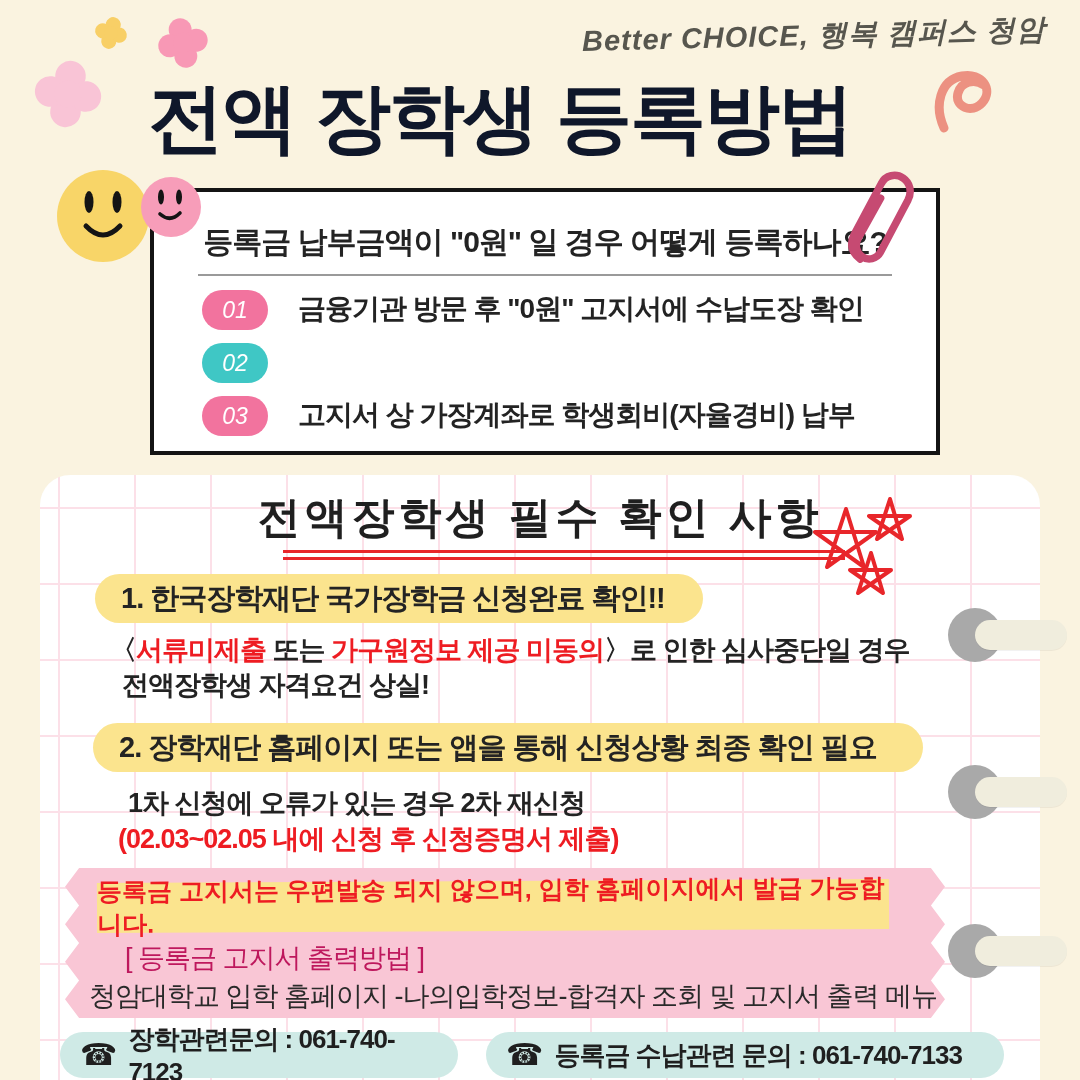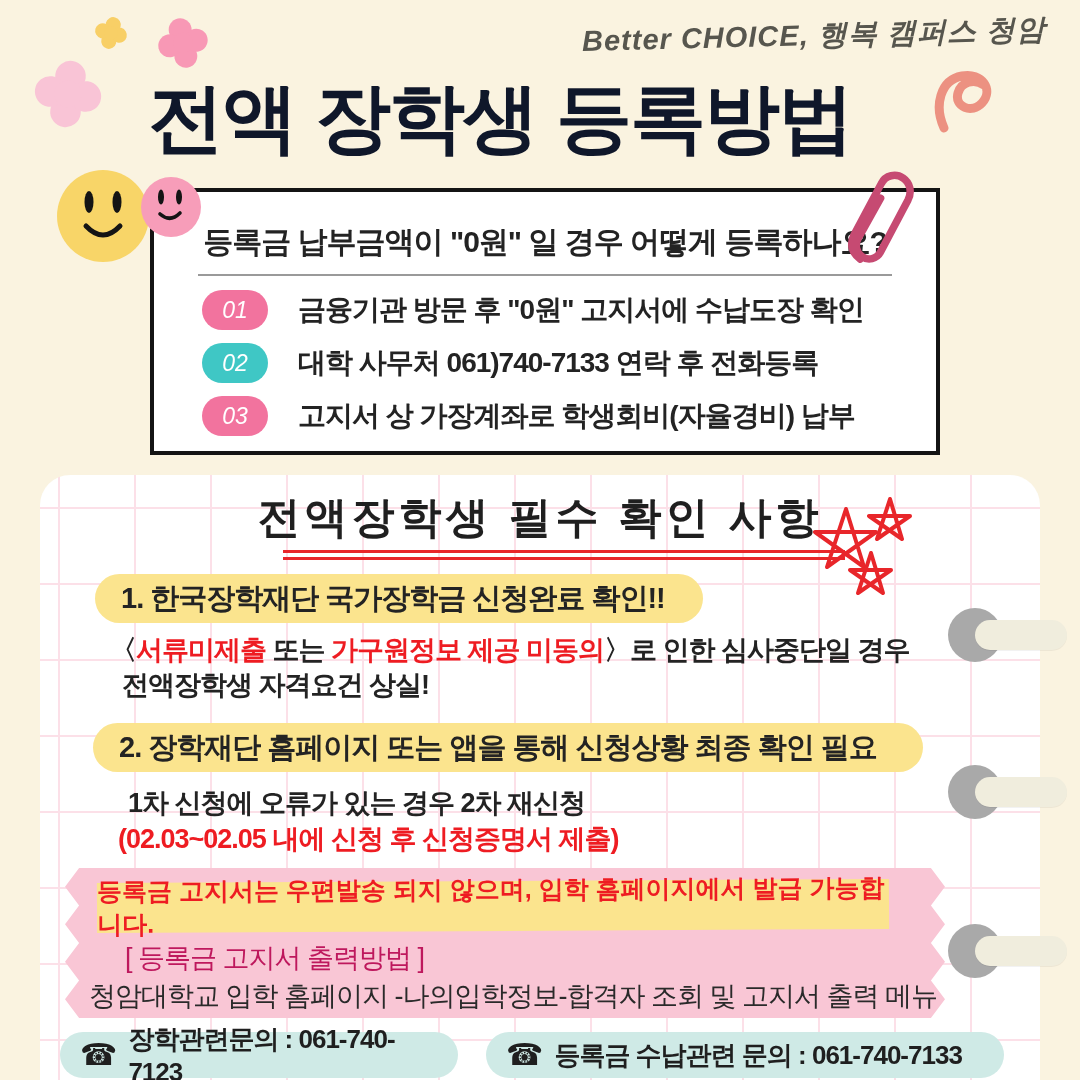--- a/index.html
+++ b/index.html
@@ -34,21 +34,21 @@
     top:30px;left:0;width:100%;text-align:center;
     font-size:30px;font-weight:700;color:#232323;letter-spacing:-1px;
   }
   .qa-divider{
     top:82px;left:44px;width:694px;height:2px;background:#9a9a9a;
   }
   .qa-steps{
     top:98px;left:48px;right:24px;
     display:flex;flex-direction:column;gap:13px;
   }
-  .qa-step{display:flex;align-items:center;gap:30px;}
+  .qa-step{display:flex;align-items:flex-start;gap:30px;}
   .step-pill{
     width:66px;height:40px;border-radius:22px;flex:0 0 auto;
     color:#ffffff;font-size:23px;font-style:italic;font-weight:400;
     display:flex;align-items:center;justify-content:center;
   }
   .pill-pink{background:#f2739e;}
   .pill-teal{background:#3fc7c5;}
   .step-text{font-size:28px;font-weight:700;letter-spacing:-1px;color:#232323;}
 
   .smileys{left:48px;top:158px;}
@@ -159,21 +159,20 @@
 <div class="abs qa-box">
   <div class="abs qa-question">등록금 납부금액이 "0원" 일 경우 어떻게 등록하나요?</div>
   <div class="abs qa-divider"></div>
   <div class="abs qa-steps">
     <div class="qa-step">
       <div class="step-pill pill-pink">01</div>
       <div class="step-text">금융기관 방문 후 "0원" 고지서에 수납도장 확인</div>
     </div>
     <div class="qa-step">
       <div class="step-pill pill-teal">02</div>
-      <div class="step-text">대학 사무처 061)740-7133 연락 후 전화등록</div>
     </div>
     <div class="qa-step">
       <div class="step-pill pill-pink">03</div>
       <div class="step-text">고지서 상 가장계좌로 학생회비(자율경비) 납부</div>
     </div>
   </div>
 </div>
 
 <svg class="abs smileys" width="175" height="125" viewBox="0 0 175 125">
   <circle cx="55" cy="58" r="46" fill="#f8d568"></circle>

